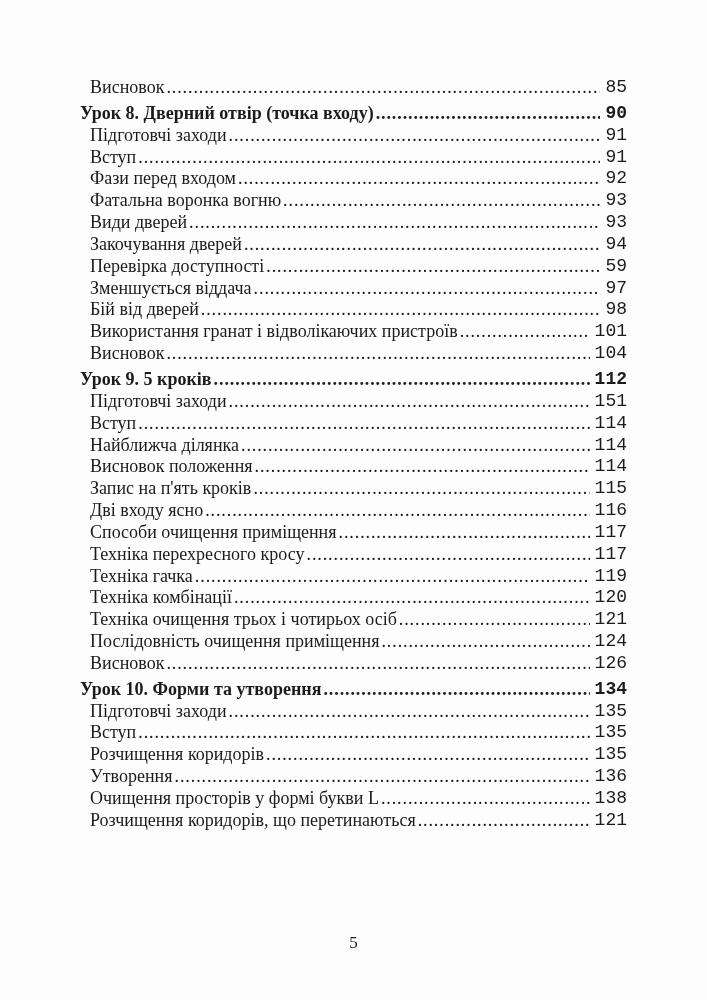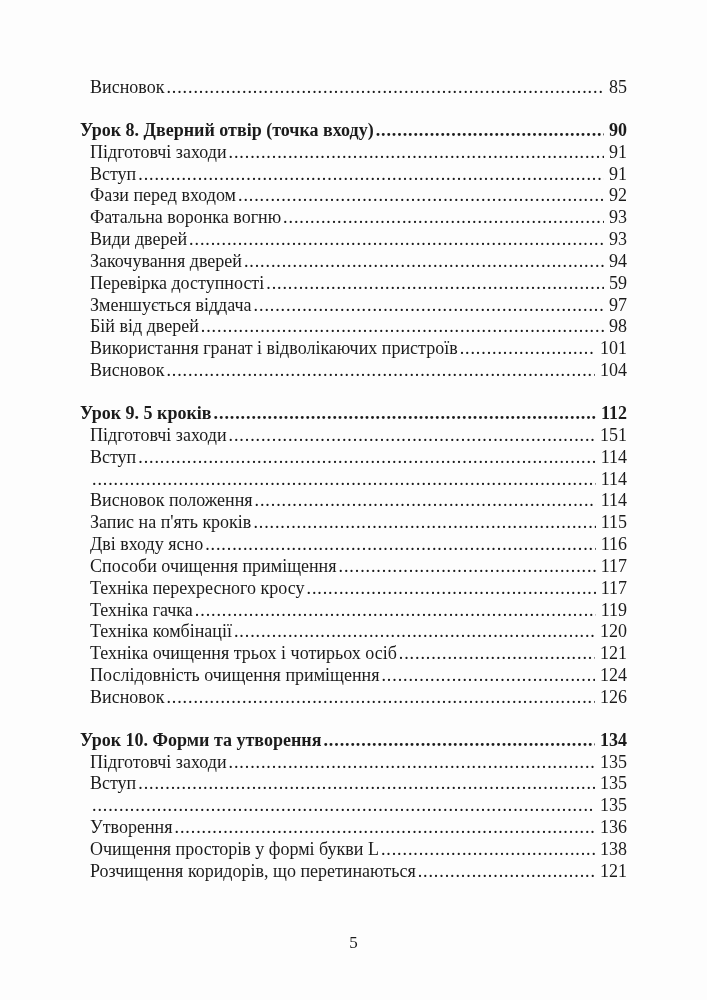--- a/index.html
+++ b/index.html
@@ -28,40 +28,41 @@
     font-size: 18px;
     line-height: 21.85px;
     white-space: nowrap;
   }
   .row.sub {
     padding-left: 10px;
     font-weight: normal;
   }
   .row.head {
     font-weight: bold;
-    margin-top: 21px;
+    margin-top: 4px;
     align-items: flex-end;
   }
   .t {
     flex: 0 0 auto;
   }
   .leader {
     flex: 1 1 0;
     min-width: 0;
     overflow: hidden;
     margin-left: 2px;
   }
   .leader::after {
     content: "...................................................................................................................................................................";
     letter-spacing: 0.9px;
   }
   .num {
     flex: 0 0 auto;
     margin-left: 5px;
     text-align: right;
+    font-family: Liberation Mono, monospace;
   }
   .footer-num {
     position: absolute;
     top: 932px;
     left: 0;
     width: 707px;
     text-align: center;
     font-size: 17px;
     line-height: 21px;
   }
@@ -146,20 +147,21 @@
     <span class="t">Підготовчі заходи</span>
     <span class="leader"></span>
     <span class="num">151</span>
   </div>
       <div class="row sub">
     <span class="t">Вступ</span>
     <span class="leader"></span>
     <span class="num">114</span>
   </div>
       <div class="row sub">
+    <span class="t">Найближча ділянка</span>
     <span class="leader"></span>
     <span class="num">114</span>
   </div>
       <div class="row sub">
     <span class="t">Висновок положення</span>
     <span class="leader"></span>
     <span class="num">114</span>
   </div>
       <div class="row sub">
     <span class="t">Запис на п'ять кроків</span>
@@ -215,20 +217,21 @@
     <span class="t">Підготовчі заходи</span>
     <span class="leader"></span>
     <span class="num">135</span>
   </div>
       <div class="row sub">
     <span class="t">Вступ</span>
     <span class="leader"></span>
     <span class="num">135</span>
   </div>
       <div class="row sub">
+    <span class="t">Розчищення коридорів</span>
     <span class="leader"></span>
     <span class="num">135</span>
   </div>
       <div class="row sub">
     <span class="t">Утворення</span>
     <span class="leader"></span>
     <span class="num">136</span>
   </div>
       <div class="row sub">
     <span class="t">Очищення просторів у формі букви L</span>

